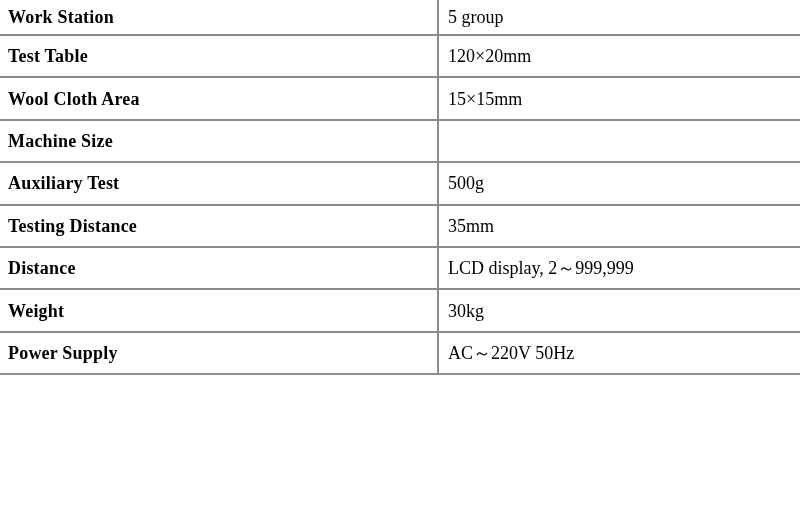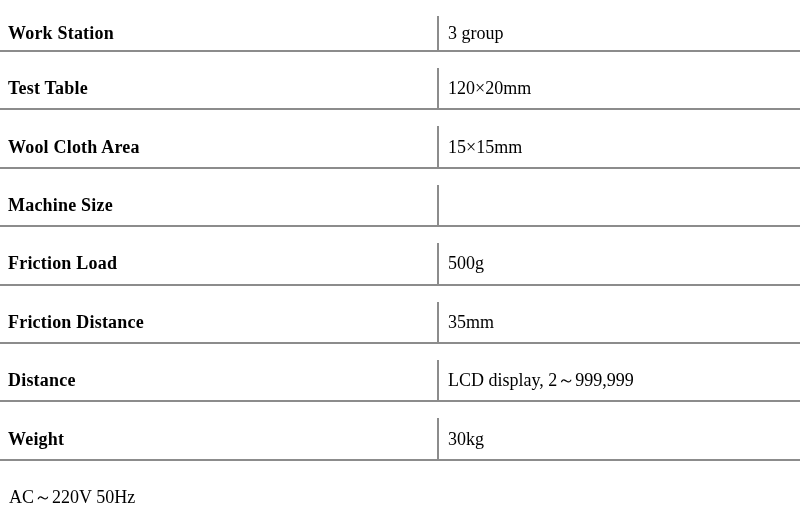--- a/index.html
+++ b/index.html
@@ -18,21 +18,20 @@
   .spec-table {
     width: 800px;
     color: var(--text-color);
   }
   .row {
     display: flex;
     align-items: center;
     height: 42.4px;
     border-bottom: 2px solid var(--border-color);
     background: var(--bg-color);
-    margin-top: 16px;
   }
   .row.first {
     height: 36px; 
   }
   .cell {
     height: 100%;
     display: flex;
     align-items: center;
     font-size: 18px;
     line-height: 1;
@@ -52,45 +51,46 @@
     padding-left: 9px;
     font-weight: normal;
   }
 </style>
 </head>
 <body>
 
 <div class="spec-table" id="spec-table">
     <div class="row first">
     <div class="cell label">Work Station</div>
-    <div class="cell value">3 group</div>
+    <div class="cell value">5 group</div>
   </div>
     <div class="row">
     <div class="cell label">Test Table</div>
     <div class="cell value">120×20mm</div>
   </div>
     <div class="row">
     <div class="cell label">Wool Cloth Area</div>
     <div class="cell value">15×15mm</div>
   </div>
     <div class="row">
     <div class="cell label">Machine Size</div>
   </div>
     <div class="row">
-    <div class="cell label">Friction Load</div>
+    <div class="cell label">Auxiliary Test</div>
     <div class="cell value">500g</div>
   </div>
     <div class="row">
-    <div class="cell label">Friction Distance</div>
+    <div class="cell label">Testing Distance</div>
     <div class="cell value">35mm</div>
   </div>
     <div class="row">
     <div class="cell label">Distance</div>
     <div class="cell value">LCD display, 2～999,999</div>
   </div>
     <div class="row">
     <div class="cell label">Weight</div>
     <div class="cell value">30kg</div>
   </div>
     <div class="row">
+    <div class="cell label">Power Supply</div>
     <div class="cell value">AC～220V 50Hz</div>
   </div>
   </div>
 
 </body></html>

